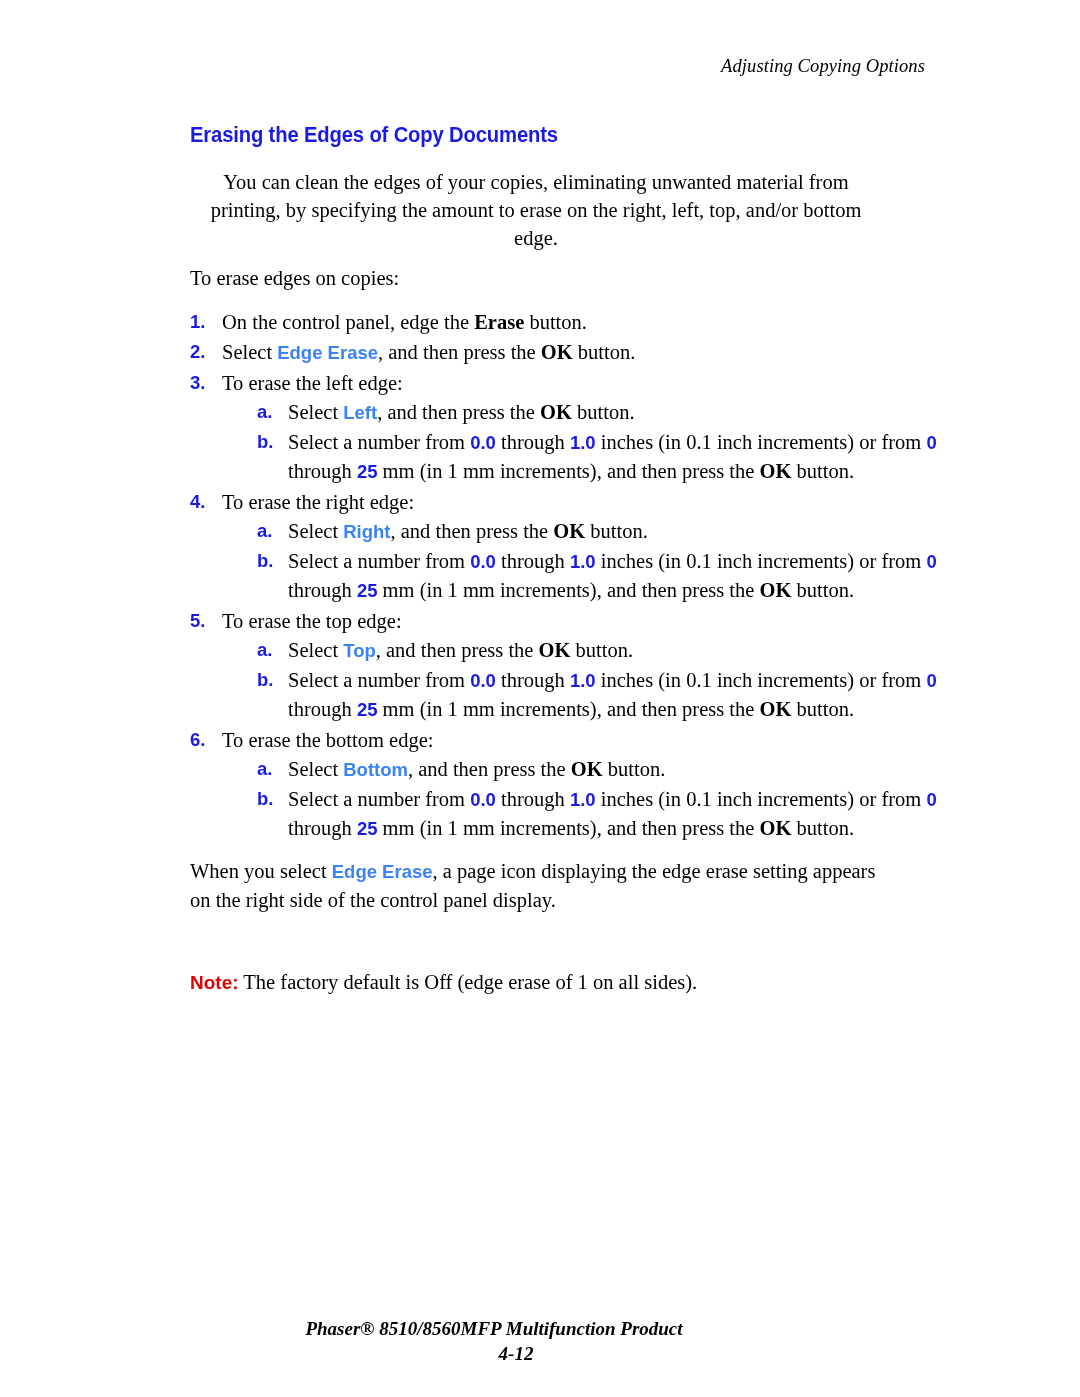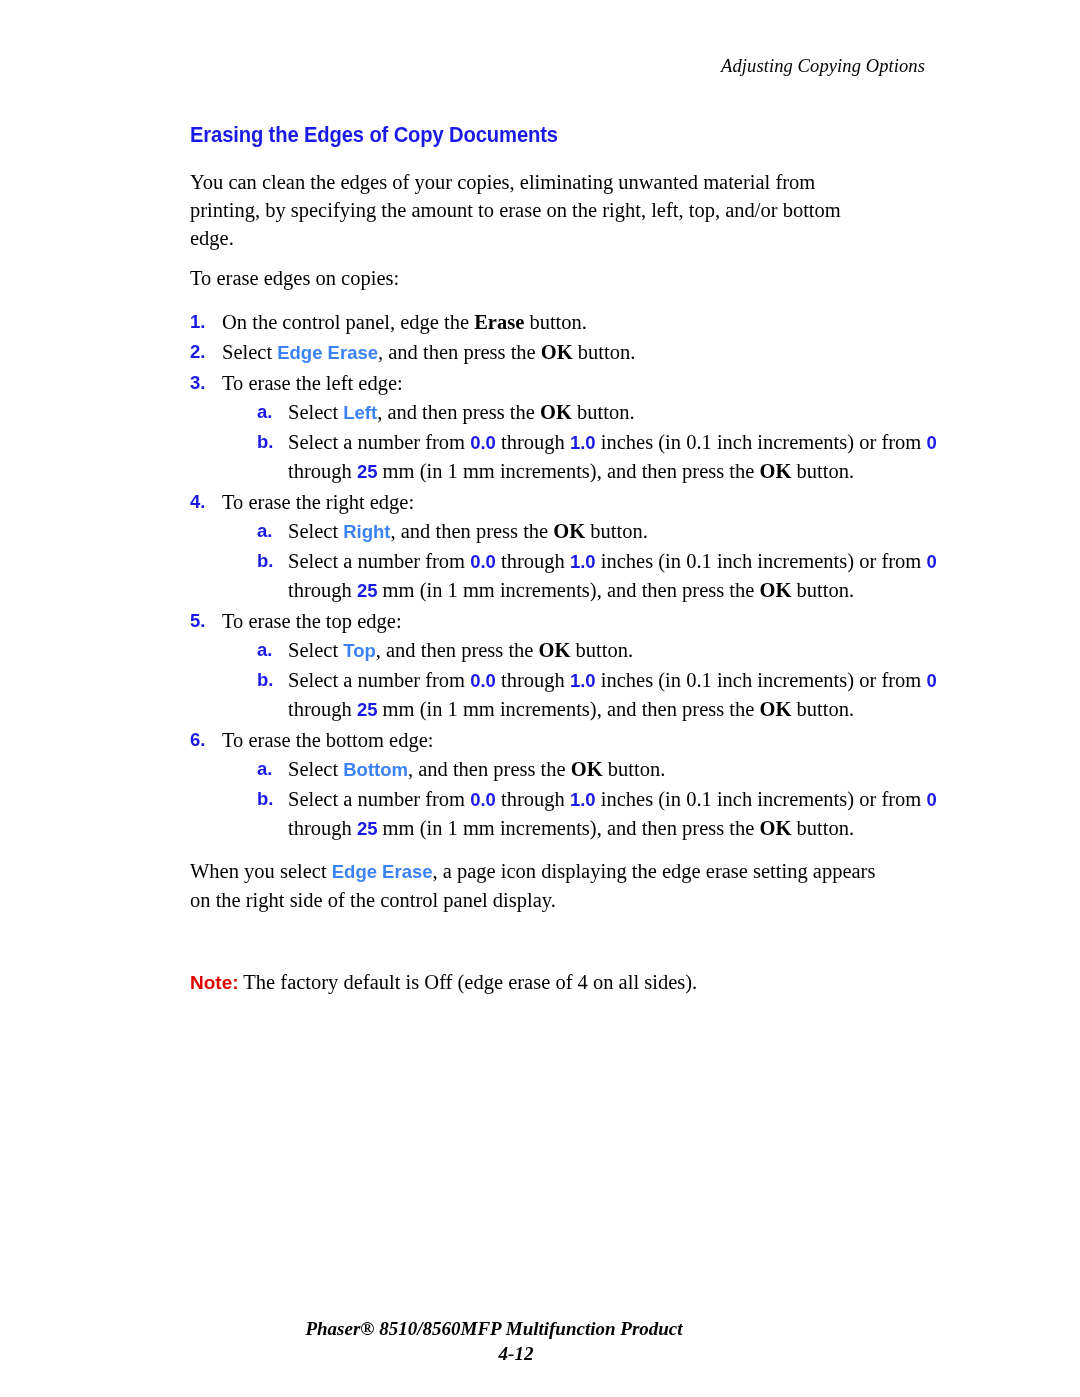--- a/index.html
+++ b/index.html
@@ -54,21 +54,21 @@
     color: #1a1ae6;
     line-height: 1.1;
     transform: scaleX(0.94);
     transform-origin: left center;
   }
 
   p.body-text {
     margin: 0 0 12px 0;
     font-size: 20.5px;
     line-height: 28px;
-    text-align: left;
+    text-align: center;
     width: 692px;
   }
 
   p.lead-in {
     margin: 8px 0 16px 0;
     font-size: 20.5px;
     line-height: 28px;
   }
 
   
@@ -237,21 +237,21 @@
             <li>
               <span class="marker">b.</span>
               <span class="wrap"><span>Select a number from </span><span class="num-term">0.0</span><span> through </span><span class="num-term">1.0</span><span> inches (in 0.1 inch increments) or from </span><span class="num-term">0</span><span> through </span><span class="num-term">25</span><span> mm (in 1 mm increments), and then press the </span><span class="hw-button">OK</span><span> button.</span></span>
             </li>
           </ul></li>
       </ol>
 
     <p class="closing" id="closing-paragraph"><span>When you select </span><span class="ui-term">Edge Erase</span><span>, a page icon displaying the edge erase setting appears on the right side of the control panel display.</span></p>
 
     <p class="note-block">
-      <span class="note-label">Note:</span><span> The factory default is Off (edge erase of 4 on all sides).</span>
+      <span class="note-label">Note:</span><span> The factory default is Off (edge erase of 1 on all sides).</span>
     </p>
 
   </div>
 
   <div class="footer">
     <span>Phaser® 8510/8560MFP Multifunction Product</span>
     <span class="page-num">4-12</span>
   </div>
 
 </div>

